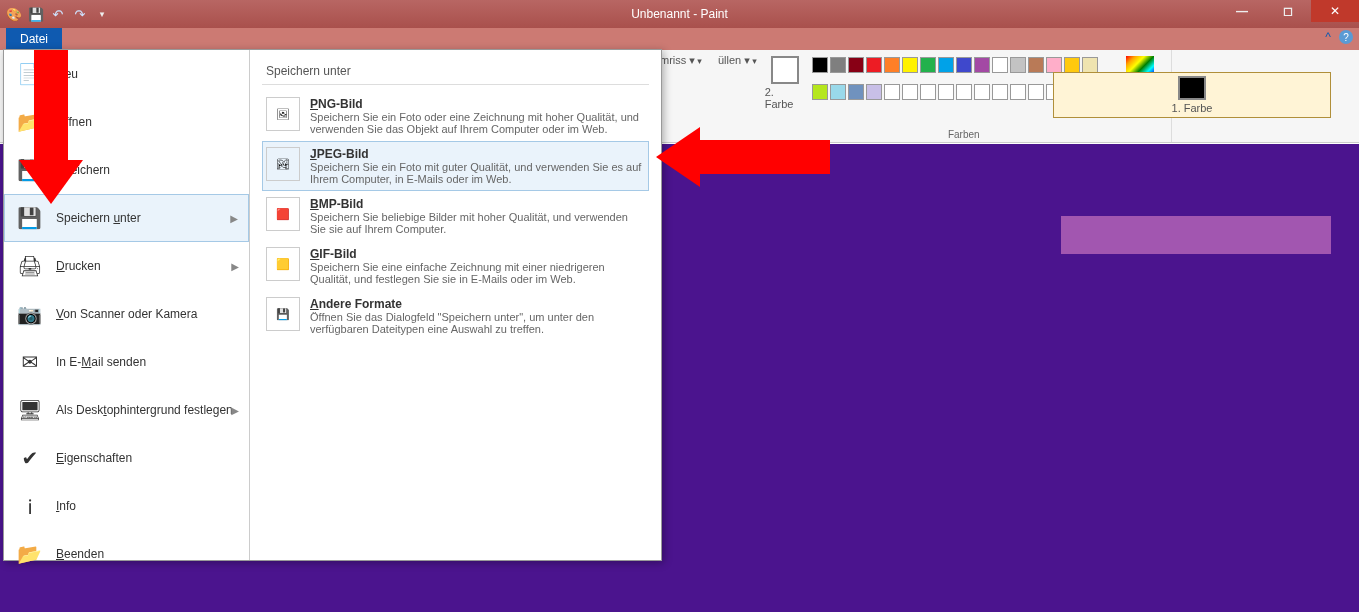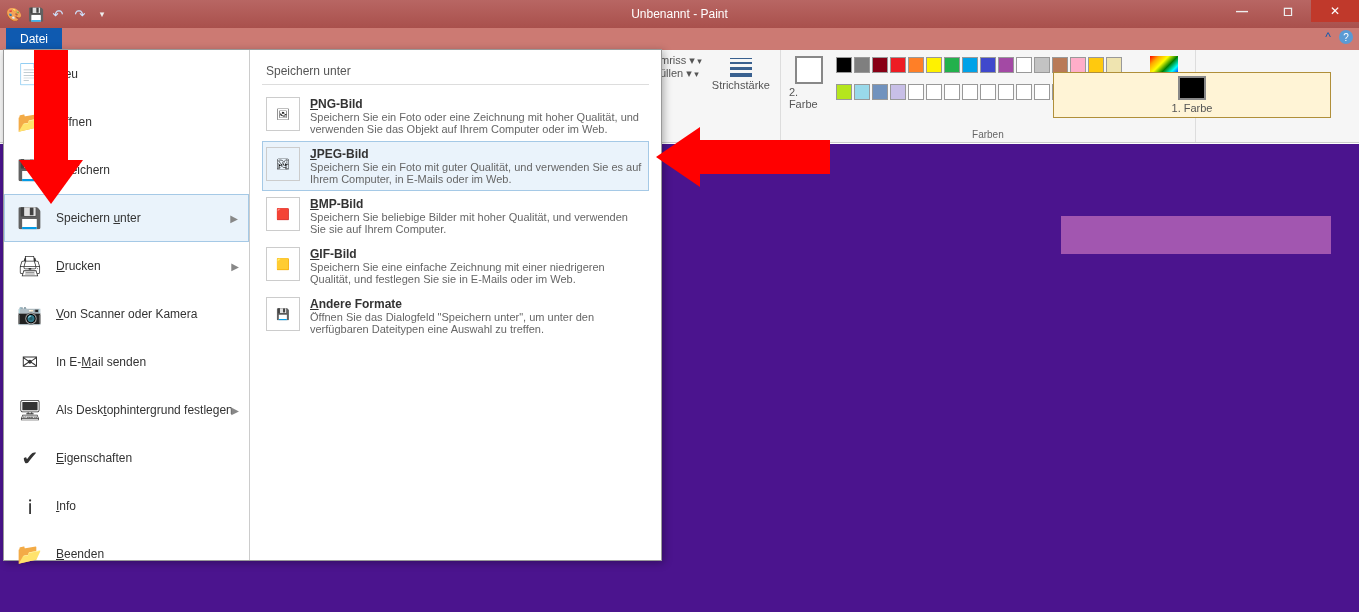--- a/index.html
+++ b/index.html
@@ -23,21 +23,21 @@
 .lines div:nth-child(2){height:2px;}
 .lines div:nth-child(3){height:3px;}
 .lines div:nth-child(4){height:4px;}
 .colorbtn{width:40px;display:flex;flex-direction:column;align-items:center;padding-top:4px;font-size:11px;color:#555;}
 .colorbtn .sw{width:24px;height:24px;border:2px solid #888;margin-bottom:2px;}
 .colorbtn.sel{border:1px solid #b08f3a;background:#fff4d6;padding:3px;}
 .palette{display:flex;flex-wrap:wrap;width:300px;padding-top:4px;}
 .palette .c{width:14px;height:14px;border:1px solid #999;margin:1px;}
 .editbtn{width:46px;display:flex;flex-direction:column;align-items:center;padding-top:4px;font-size:11px;color:#555;text-align:center;}
 .rainbow{width:28px;height:28px;background:linear-gradient(135deg,red,orange,yellow,green,cyan,blue,violet);margin-bottom:2px;}
-.dropcol{display:flex;flex-direction:column;font-size:11px;color:#555;padding-top:4px;gap:0;}
+.dropcol{display:flex;font-size:11px;color:#555;padding-top:4px;gap:16px;}
 .dropcol span::after{content:" ▾";font-size:9px;}
 
 .canvas{position:absolute;left:0;top:144px;right:0;bottom:0;background:#4b148e;}
 .sel{position:absolute;background:#a256b0;width:270px;height:38px;right:28px;top:72px;}
 
 .filemenu{position:absolute;left:3px;top:49px;width:657px;height:510px;background:#fff;border:1px solid #999;box-shadow:2px 2px 8px rgba(0,0,0,0.3);display:flex;}
 .fm-left{width:245px;border-right:1px solid #ccc;}
 .fm-right{flex:1;padding:8px 12px;}
 .fm-item{display:flex;align-items:center;gap:12px;padding:10px 12px;font-size:12px;color:#333;position:relative;}
 .fm-item.hov{background:#eaf3fb;border:1px solid #a5c9e6;padding:9px 11px;}
@@ -82,31 +82,20 @@
     <span>^</span>
     <span style="background:#5a9bd5;color:#fff;border-radius:50%;width:14px;height:14px;display:inline-flex;align-items:center;justify-content:center;font-size:10px">?</span>
   </div>
 </div>
 
 <div class="ribbon">
   <div class="dropcol">
     <span>mriss ▾</span>
     <span>üllen ▾</span>
   </div>
-  <div class="rgroup" style="width:62px">
-    <div class="sizebtn">
-      <div class="lines">
-          <div></div>
-          <div></div>
-          <div></div>
-          <div></div>
-        </div>
-      <span>Strichstärke</span>
-    </div>
-  </div>
   <div class="rgroup">
     <div style="display:flex;gap:6px">
       <div class="colorbtn sel">
         <div class="sw" style="background:#000"></div>
         <span>1. Farbe</span>
       </div>
       <div class="colorbtn">
         <div class="sw" style="background:#fff"></div>
         <span>2. Farbe</span>
       </div>

